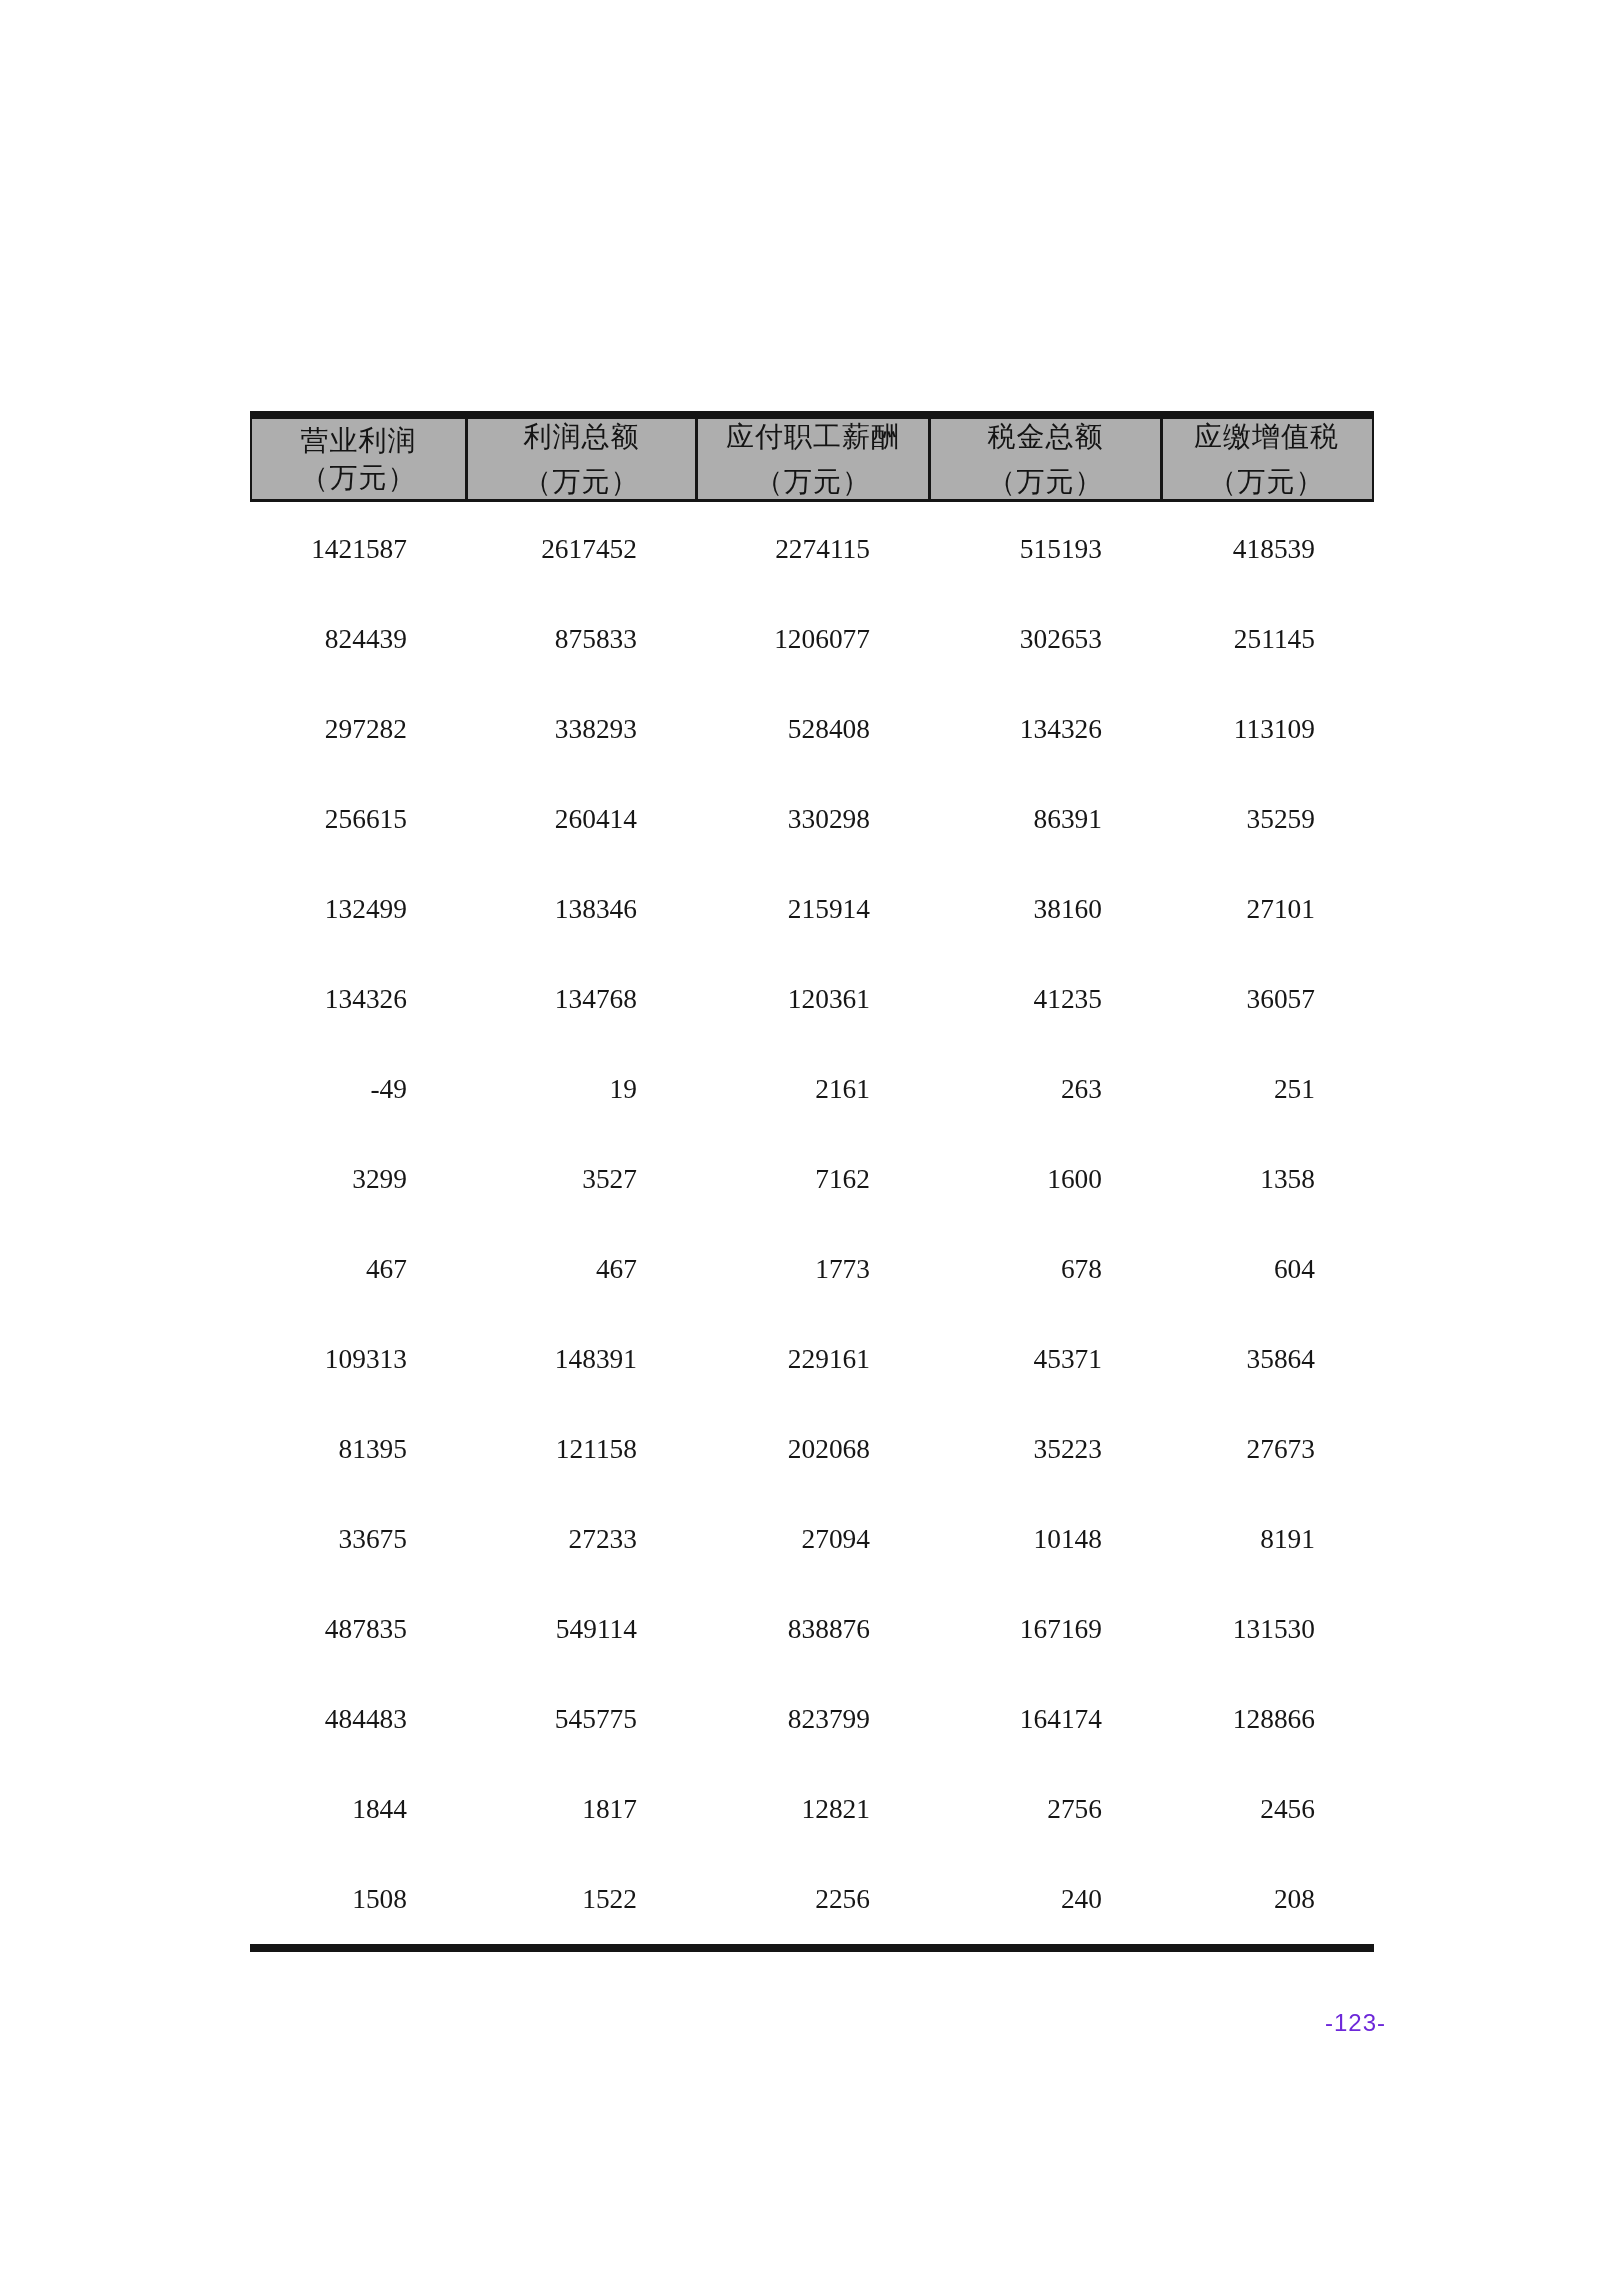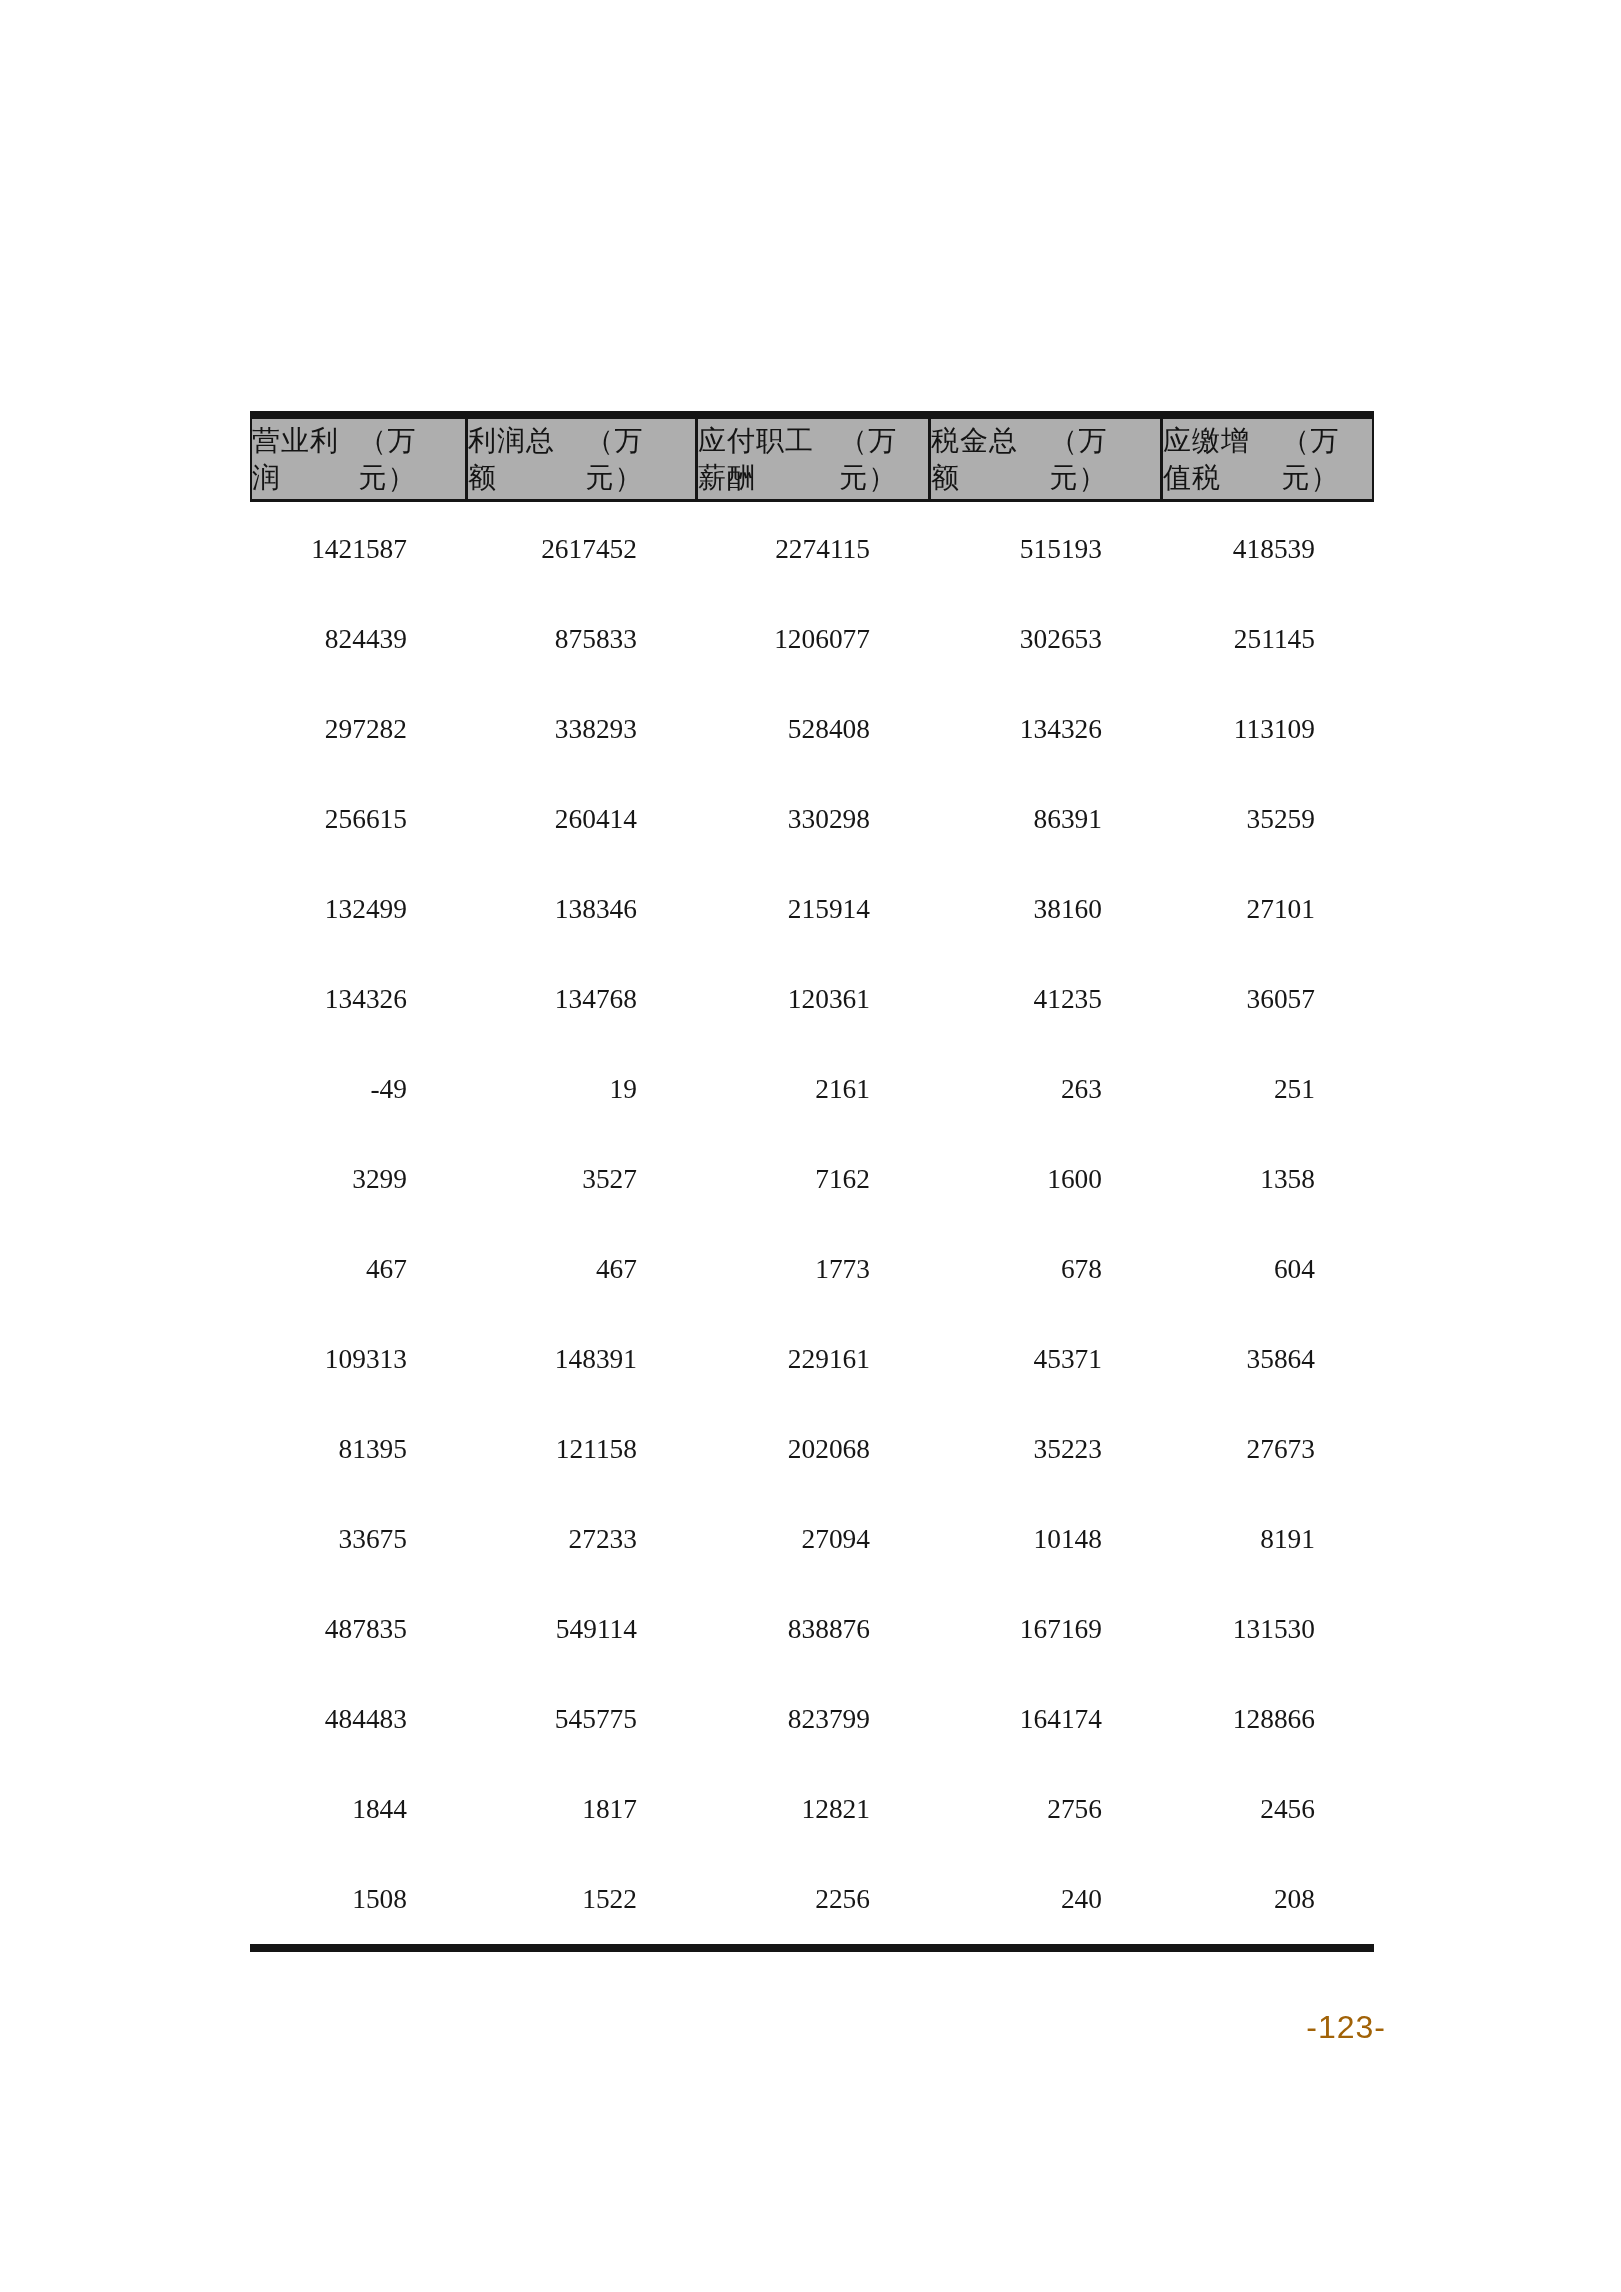--- a/index.html
+++ b/index.html
@@ -21,21 +21,21 @@
     height:91px;
     box-sizing:border-box;
     background:#aeaeae;
     border-top:8.8px solid #151515;
     border-bottom:3.9px solid #151515;
     border-left:2.9px solid #151515;
     border-right:2.9px solid #151515;
   }
   .th{
     box-sizing:border-box;
-    display:flex;flex-direction:row;
+    display:flex;flex-direction:column;
     justify-content:center;align-items:center;
     font-size:28px;line-height:37px;
     letter-spacing:1px;
     color:#141414;
   }
   .th + .th{border-left:3.9px solid #151515;gap:8px;}
   .th.c0{width:213px}
   .th.c1{width:230px}
   .th.c2{width:233px}
   .th.c3{width:232px}
@@ -63,22 +63,22 @@
   .td.c1{width:230px}
   .td.c2{width:233px}
   .td.c3{width:232px}
   .td.c4{width:213px}
 
   .page-number{
     position:absolute;
     top:2009px;
     right:235px;
     font-family:"Liberation Sans","DejaVu Sans",sans-serif;
-    font-size:32px;
-    color:#a16207;
+    font-size:24px;
+    color:#6d28d9;
     letter-spacing:1px;
   }
 </style>
 </head>
 <body>
 
 <div class="page">
 
   <div class="table">
     <div class="thead" id="thead">

